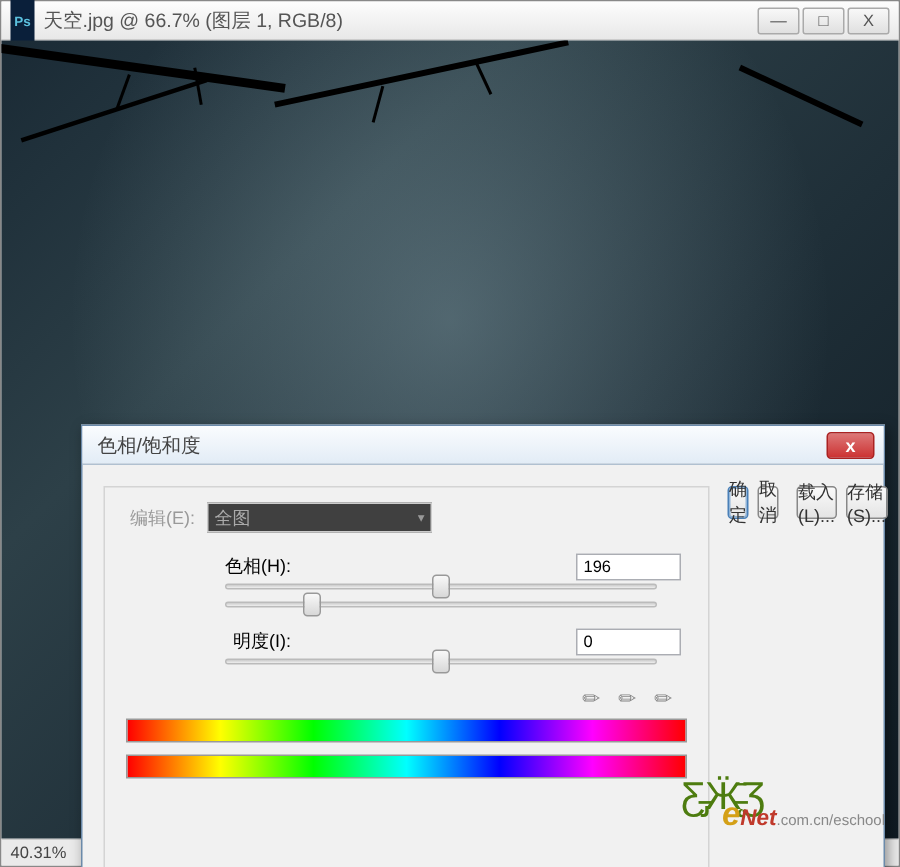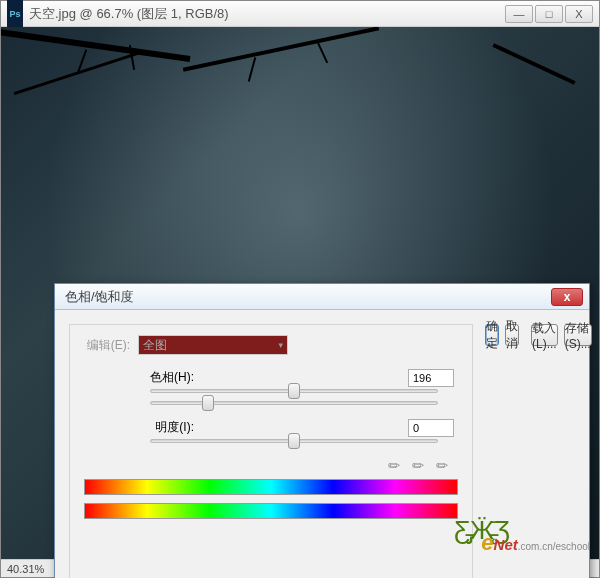--- a/index.html
+++ b/index.html
@@ -28,26 +28,26 @@
     .dialog-titlebar { height: 26px; background: linear-gradient(#fafcfe, #e2ecf6); display: flex; align-items: center; padding-left: 10px; border-bottom: 1px solid #b0c0d0; }
     .dialog-title { color: #444; font-size: 13px; flex: 1; }
     .dialog-close { width: 32px; height: 18px; background: linear-gradient(#d77,#c33); border: 1px solid #a22; border-radius: 3px; margin-right: 6px; display: flex; align-items: center; justify-content: center; color: #fff; font-weight: bold; font-size: 12px; cursor: pointer; }
     
     .dialog-body { padding: 14px; display: flex; gap: 12px; height: calc(100% - 26px); }
     .dialog-main { flex: 1; border: 1px solid #d4d4d4; padding: 10px 10px 6px 10px; background: #f1f1f1; display: flex; flex-direction: column; }
     .dialog-side { width: 90px; display: flex; flex-direction: row; gap: 6px; }
     
     .edit-row { display: flex; align-items: center; gap: 8px; margin-bottom: 8px; font-size: 12px; }
     .edit-label { color: #999; width: 50px; text-align: right; }
-    .dropdown { flex: 1; max-width: 150px; height: 20px; border: 1px solid #ccc; background: #7f1d1d; color: #aaa; padding: 0 4px; display: flex; align-items: center; justify-content: space-between; }
+    .dropdown { flex: 1; max-width: 150px; height: 20px; border: 1px solid #ccc; background: #404040; color: #aaa; padding: 0 4px; display: flex; align-items: center; justify-content: space-between; }
     .dropdown-arrow { font-size: 9px; color: #999; }
     
     .slider-row { display: flex; margin: 6px 0 2px 0; }
     .slider-label { width: 120px; text-align: right; padding-right: 6px; font-size: 12px; }
-    .slider-input { width: 46px; height: 18px; border: 1px solid #abadb3; background: #fff; text-align: left; padding: 0 4px; font-size: 11px; margin-left: auto; margin-right: 8px; }
+    .slider-input { width: 70px; height: 18px; border: 1px solid #abadb3; background: #fff; text-align: left; padding: 0 4px; font-size: 11px; margin-left: auto; margin-right: 8px; }
     .slider-track-wrap { padding: 0 24px 0 70px; }
     .slider-track { height: 4px; background: linear-gradient(#ccc,#eee); border: 1px solid #bbb; border-radius: 2px; position: relative; margin-bottom: 8px; }
     .slider-thumb { position: absolute; top: -7px; width: 12px; height: 16px; background: linear-gradient(#f8f8f8,#d8d8d8); border: 1px solid #999; border-radius: 3px; transform: translateX(-50%); cursor: pointer; }
     
     .eyedroppers { display: flex; gap: 6px; justify-content: flex-end; padding: 4px 8px 0 0; }
     .eyedropper { width: 18px; height: 18px; color: #888; font-size: 14px; cursor: pointer; transform: rotate(-45deg); }
     
     .hue-strip { height: 16px; margin: 6px 4px 2px 4px; background: linear-gradient(to right, red, yellow, lime, cyan, blue, magenta, red); border: 1px solid #999; position: relative; }
     
     .btn { height: 22px; border: 1px solid #888; background: linear-gradient(#fafafa,#e4e4e4); border-radius: 3px; font-size: 12px; cursor: pointer; display: flex; align-items: center; justify-content: center; color: #333; }

